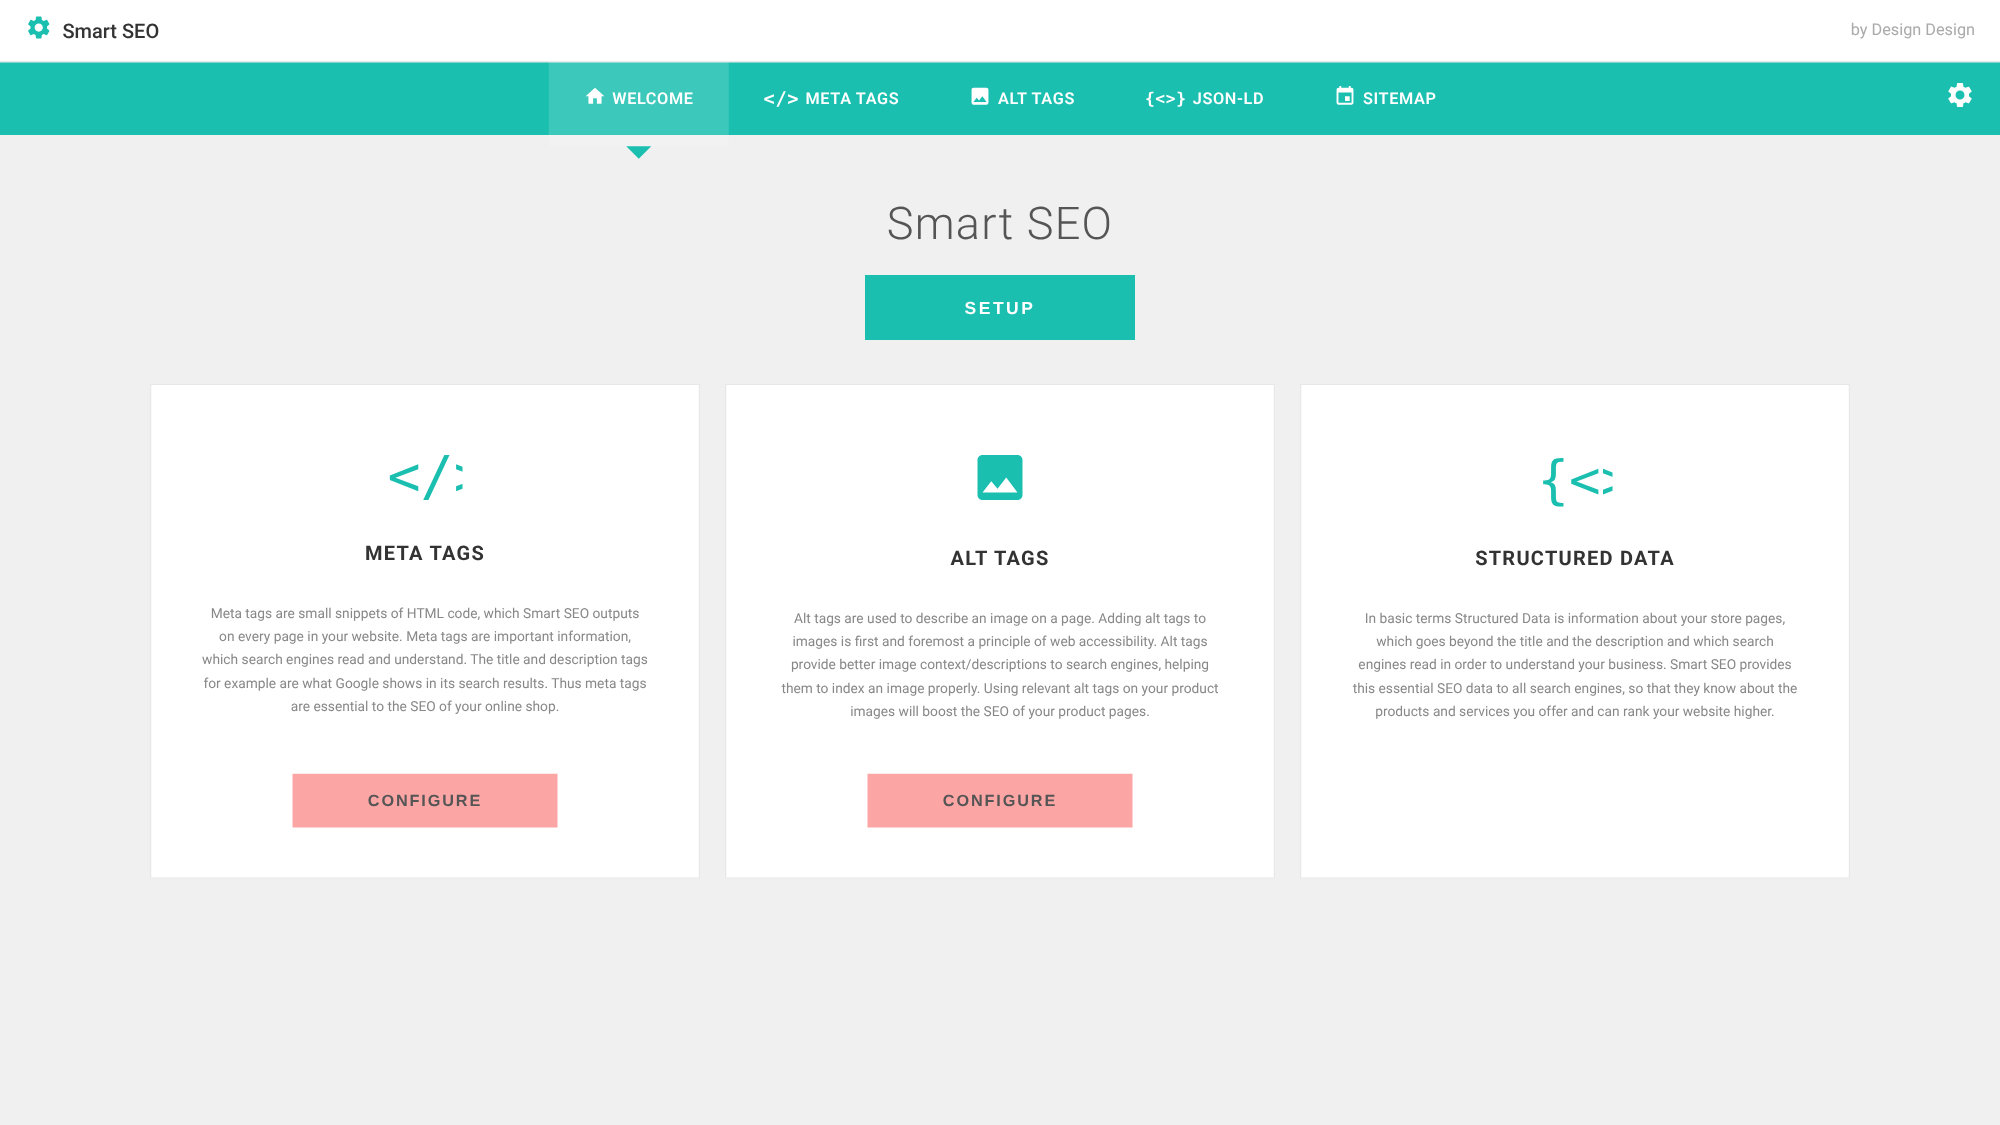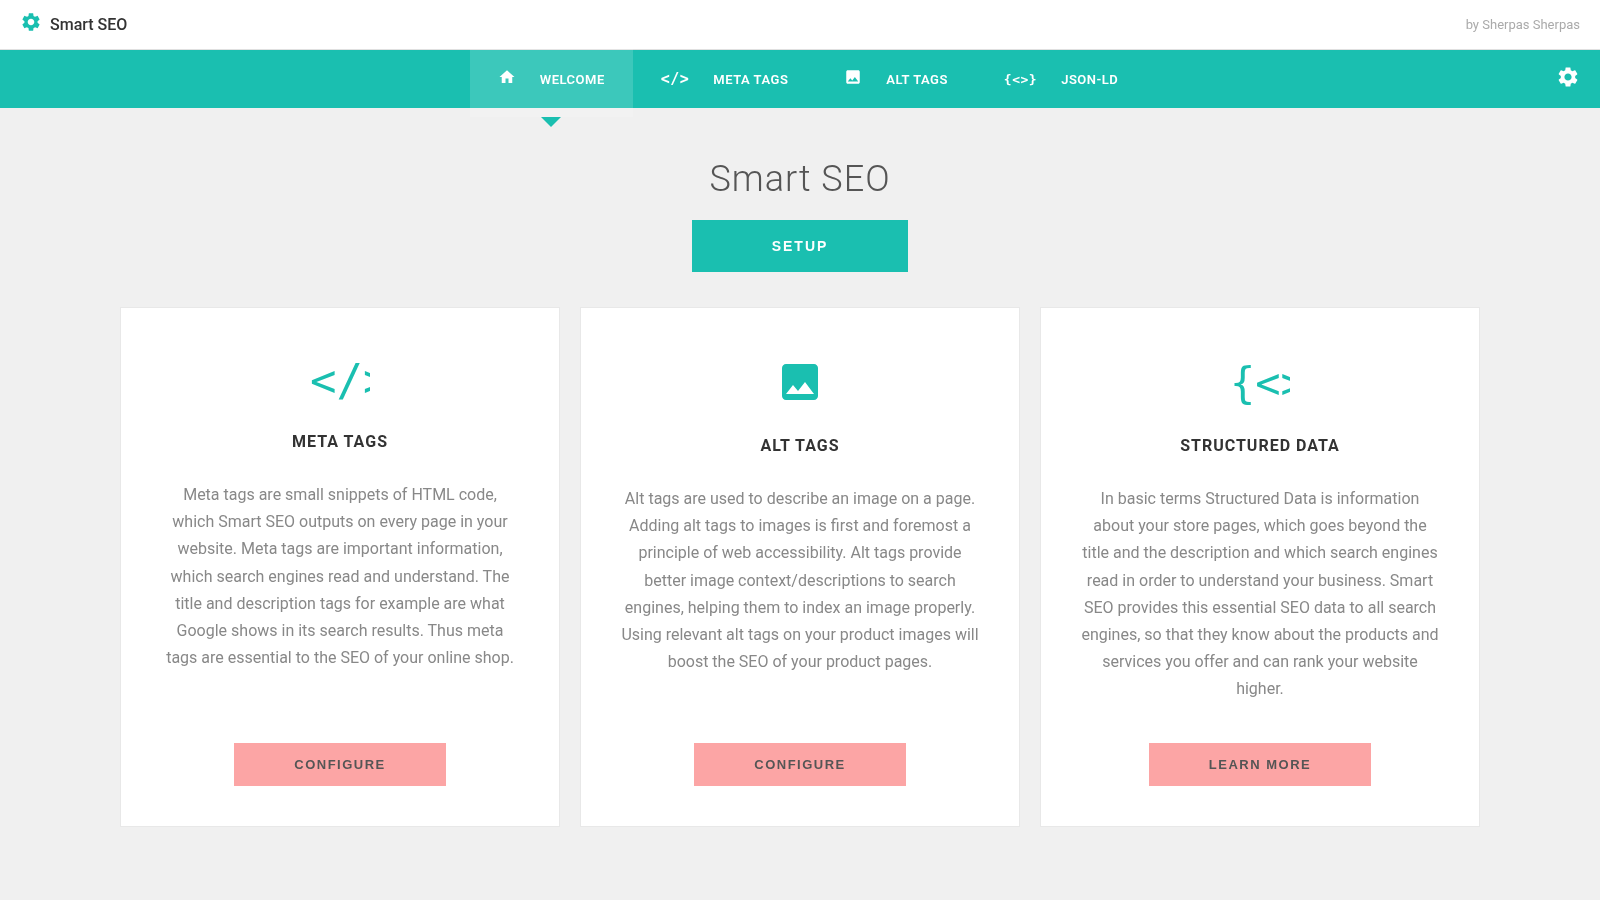--- a/index.html
+++ b/index.html
@@ -51,21 +51,21 @@
     }
     .nav-tabs {
       display: flex;
       align-items: center;
       gap: 0;
       margin: 0 auto;
     }
     .nav-tab {
       display: flex;
       align-items: center;
-      gap: 24px;
+      gap: 5px;
       padding: 0 28px;
       height: 76px;
       cursor: pointer;
       color: #ffffff;
       font-size: 13px;
       font-weight: 600;
       letter-spacing: 0.5px;
       text-transform: uppercase;
       position: relative;
       transition: background 0.15s;
@@ -148,21 +148,21 @@
     }
     .card-title {
       font-size: 16px;
       font-weight: 700;
       color: #333;
       letter-spacing: 1px;
       text-transform: uppercase;
       margin-bottom: 30px;
     }
     .card-description {
-      font-size: 16px;
+      font-size: 11px;
       color: #888;
       text-align: center;
       line-height: 1.7;
       flex: 1;
       margin-bottom: 40px;
     }
     .card-button {
       background: #fca5a5;
       color: #555;
       border: none;
@@ -179,21 +179,21 @@
 
 <div class="top-bar">
   <div class="top-bar-left">
     <span class="gear-icon-top">
       <svg width="22" height="22" viewBox="0 0 24 24" fill="#1abfb0">
         <path d="M19.14 12.94c.04-.3.06-.61.06-.94s-.02-.64-.07-.94l2.03-1.58c.18-.14.23-.41.12-.61l-1.92-3.32c-.12-.22-.37-.29-.59-.22l-2.39.96c-.5-.38-1.03-.7-1.62-.94l-.36-2.54c-.04-.24-.24-.41-.48-.41h-3.84c-.24 0-.43.17-.47.41l-.36 2.54c-.59.24-1.13.57-1.62.94l-2.39-.96c-.22-.08-.47 0-.59.22L2.74 8.87c-.12.21-.08.47.12.61l2.03 1.58c-.05.3-.09.63-.09.94s.02.64.07.94l-2.03 1.58c-.18.14-.23.41-.12.61l1.92 3.32c.12.22.37.29.59.22l2.39-.96c.5.38 1.03.7 1.62.94l.36 2.54c.05.24.24.41.48.41h3.84c.24 0 .44-.17.47-.41l.36-2.54c.59-.24 1.13-.56 1.62-.94l2.39.96c.22.08.47 0 .59-.22l1.92-3.32c.12-.22.07-.47-.12-.61l-2.01-1.58zM12 15.6c-1.98 0-3.6-1.62-3.6-3.6s1.62-3.6 3.6-3.6 3.6 1.62 3.6 3.6-1.62 3.6-3.6 3.6z"></path>
       </svg>
     </span>
     <span class="app-name">Smart SEO</span>
   </div>
-  <div class="top-bar-right">by Sherpas Sherpas</div>
+  <div class="top-bar-right">by Design Design</div>
 </div>
 
 <div class="nav-bar">
   <div style="width:40px;"></div>
   <div class="nav-tabs">
 
     <div class="nav-tab active">
       <span class="nav-tab-icon">
         <svg width="18" height="18" viewBox="0 0 24 24" fill="white">
             <path d="M10 20v-6h4v6h5v-8h3L12 3 2 12h3v8z"></path>
@@ -214,20 +214,28 @@
           </svg>
       </span>
       <span>ALT TAGS</span>
     </div>
 
     <div class="nav-tab">
       <span class="nav-tab-icon" style="font-family:monospace;font-size:13px;font-weight:bold;">{&lt;&gt;}</span>
       <span>JSON-LD</span>
     </div>
 
+    <div class="nav-tab">
+      <span class="nav-tab-icon">
+        <svg width="18" height="18" viewBox="0 0 24 24" fill="white">
+            <path d="M17 12h-5v5h5v-5zM16 1v2H8V1H6v2H5c-1.11 0-1.99.9-1.99 2L3 19c0 1.1.89 2 2 2h14c1.1 0 2-.9 2-2V5c0-1.1-.9-2-2-2h-1V1h-2zm3 18H5V8h14v11z"></path>
+          </svg>
+      </span>
+      <span>SITEMAP</span>
+    </div>
   </div>
   <div style="color:white;font-size:22px;cursor:pointer;">
     <svg width="24" height="24" viewBox="0 0 24 24" fill="white">
       <path d="M19.14 12.94c.04-.3.06-.61.06-.94s-.02-.64-.07-.94l2.03-1.58c.18-.14.23-.41.12-.61l-1.92-3.32c-.12-.22-.37-.29-.59-.22l-2.39.96c-.5-.38-1.03-.7-1.62-.94l-.36-2.54c-.04-.24-.24-.41-.48-.41h-3.84c-.24 0-.43.17-.47.41l-.36 2.54c-.59.24-1.13.57-1.62.94l-2.39-.96c-.22-.08-.47 0-.59.22L2.74 8.87c-.12.21-.08.47.12.61l2.03 1.58c-.05.3-.09.63-.09.94s.02.64.07.94l-2.03 1.58c-.18.14-.23.41-.12.61l1.92 3.32c.12.22.37.29.59.22l2.39-.96c.5.38 1.03.7 1.62.94l.36 2.54c.05.24.24.41.48.41h3.84c.24 0 .44-.17.47-.41l.36-2.54c.59-.24 1.13-.56 1.62-.94l2.39.96c.22.08.47 0 .59-.22l1.92-3.32c.12-.22.07-.47-.12-.61l-2.01-1.58zM12 15.6c-1.98 0-3.6-1.62-3.6-3.6s1.62-3.6 3.6-3.6 3.6 1.62 3.6 3.6-1.62 3.6-3.6 3.6z"></path>
     </svg>
   </div>
 </div>
 
 <div class="main-content">
   <h1 class="page-title">Smart SEO</h1>
@@ -258,17 +266,16 @@
     </div>
 
     <div class="card">
       <div class="card-icon">
         <svg width="60" height="48" viewBox="0 0 60 48" fill="none">
           <text x="0" y="40" font-family="monospace" font-size="42" font-weight="300" fill="#1abfb0">{&lt;&gt;}</text>
         </svg>
       </div>
       <div class="card-title">STRUCTURED DATA</div>
       <div class="card-description">In basic terms Structured Data is information about your store pages, which goes beyond the title and the description and which search engines read in order to understand your business. Smart SEO provides this essential SEO data to all search engines, so that they know about the products and services you offer and can rank your website higher.</div>
-      <button class="card-button">LEARN MORE</button>
     </div>
 
   </div>
 </div>
 
 </body></html>

